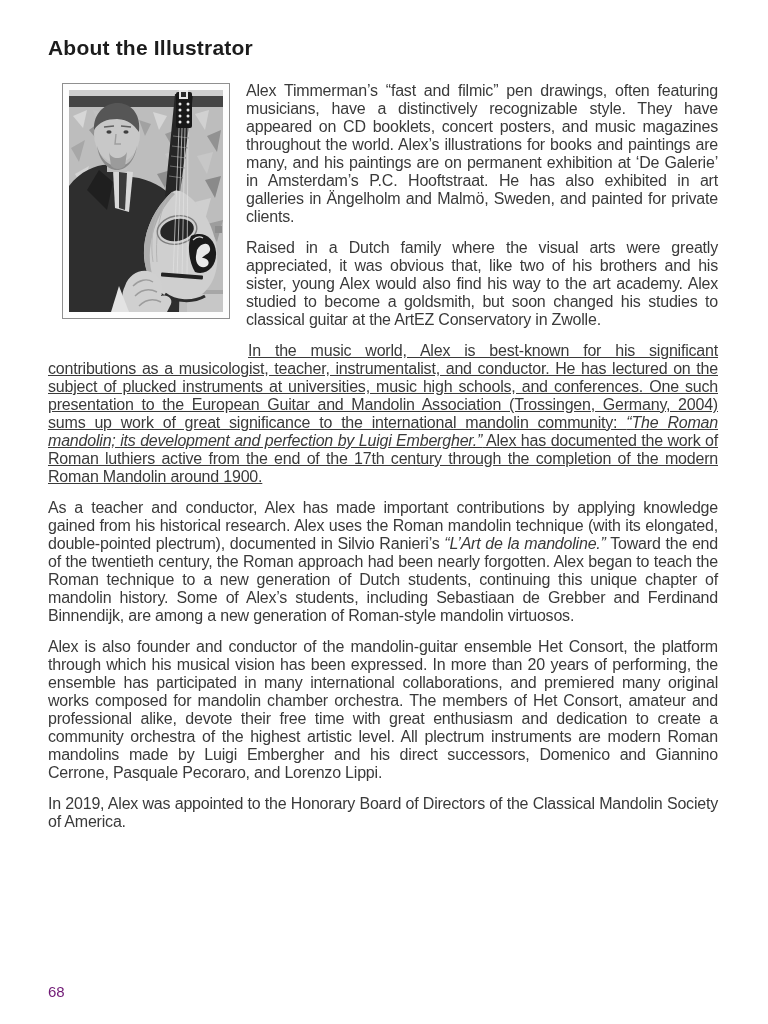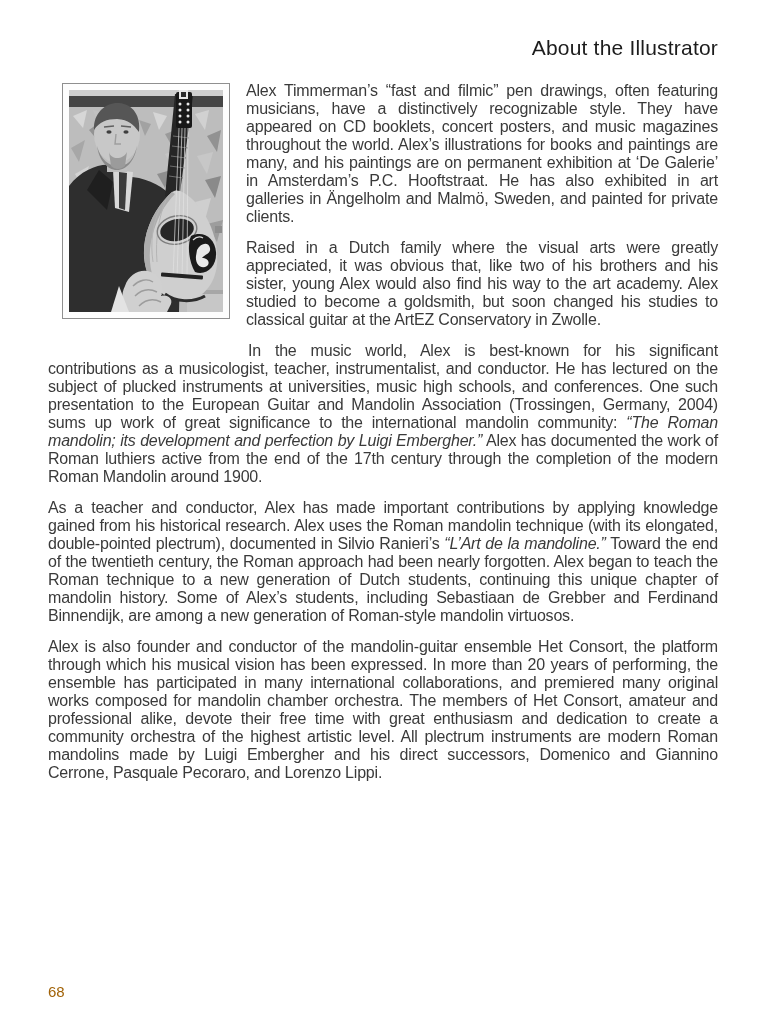--- a/index.html
+++ b/index.html
@@ -10,51 +10,51 @@
     background:#ffffff;
     font-family:"Liberation Sans", sans-serif;
     color:#3a3a3a;
     overflow:hidden;
   }
   .content{
     padding:36px 50px 0 48px;
   }
   h1.page-title{
     margin:0 0 22px 0;
-    text-align:right;
+    text-align:left;
     font-size:21px;
     line-height:24px;
-    font-weight:400;
+    font-weight:700;
     color:#1c1c1c;
     letter-spacing:0.2px;
   }
   .body-text{
     font-size:16px;
     line-height:18px;
     letter-spacing:-0.2px;
     text-align:justify;
   }
   .body-text p{margin:0 0 13px 0;}
-  .body-text p.wrap-indent{text-indent:200px;}
+  .body-text p.wrap-indent{text-indent:200px;text-decoration:underline;}
   .photo-frame{
     float:left;
     width:154px;
     box-sizing:content-box;
     padding:6px;
     border:1px solid #8f8f8f;
     background:#fdfdfd;
     margin:1px 16px 12px 14px;
   }
   .photo-frame svg{display:block;width:154px;height:222px;}
   .page-number{
     position:absolute;
     left:48px;
     top:983px;
     font-size:15px;
-    color:#a16207;
+    color:#701a75;
   }
   i{font-style:italic;}
 </style>
 </head>
 <body>
 
 <div class="page">
   <div class="content">
     <h1 class="page-title">About the Illustrator</h1>
 
@@ -144,18 +144,19 @@
           <path d="M64,196 C70,190 78,188 84,192 M66,206 C72,200 80,198 88,202 M70,216 C76,210 84,208 92,212" stroke="#9c9c9c" stroke-width="1.4" fill="none"></path>
           <path d="M50,196 L60,222 L42,222 Z" fill="#e3e3e3"></path>
         </svg>
       </div>
 
       <p><span>Alex Timmerman’s “fast and filmic” pen drawings, often featuring musicians, have a distinctively recognizable style. They have appeared on CD booklets, concert posters, and music magazines throughout the world. Alex’s illustrations for books and paintings are many, and his paintings are on permanent exhibition at ‘De Galerie’ in Amsterdam’s P.C. Hooftstraat. He has also exhibited in art galleries in Ängelholm and Malmö, Sweden, and painted for private clients.</span></p>
       <p><span>Raised in a Dutch family where the visual arts were greatly appreciated, it was obvious that, like two of his brothers and his sister, young Alex would also find his way to the art academy. Alex studied to become a goldsmith, but soon changed his studies to classical guitar at the ArtEZ Conservatory in Zwolle.</span></p>
       <p class="wrap-indent"><span>In the music world, Alex is best-known for his significant contributions as a musicologist, teacher, instrumentalist, and conductor. He has lectured on the subject of plucked instruments at universities, music high schools, and conferences. One such presentation to the European Guitar and Mandolin Association (Trossingen, Germany, 2004) sums up work of great significance to the international mandolin community: </span><i>“The Roman mandolin; its development and perfection by Luigi Embergher.”</i><span> Alex has documented the work of Roman luthiers active from the end of the 17th century through the completion of the modern Roman Mandolin around 1900.</span></p>
       <p><span>As a teacher and conductor, Alex has made important contributions by applying knowledge gained from his historical research. Alex uses the Roman mandolin technique (with its elongated, double-pointed plectrum), documented in Silvio Ranieri’s </span><i>“L’Art de la mandoline.”</i><span> Toward the end of the twentieth century, the Roman approach had been nearly forgotten. Alex began to teach the Roman technique to a new generation of Dutch students, continuing this unique chapter of mandolin history. Some of Alex’s students, including Sebastiaan de Grebber and Ferdinand Binnendijk, are among a new generation of Roman-style mandolin virtuosos.</span></p>
       <p><span>Alex is also founder and conductor of the mandolin-guitar ensemble Het Consort, the platform through which his musical vision has been expressed. In more than 20 years of performing, the ensemble has participated in many international collaborations, and premiered many original works composed for mandolin chamber orchestra. The members of Het Consort, amateur and professional alike, devote their free time with great enthusiasm and dedication to create a community orchestra of the highest artistic level. All plectrum instruments are modern Roman mandolins made by Luigi Embergher and his direct successors, Domenico and Giannino Cerrone, Pasquale Pecoraro, and Lorenzo Lippi.</span></p>
+      <p><span>In 2019, Alex was appointed to the Honorary Board of Directors of the Classical Mandolin Society of America.</span></p>
 
     </div>
   </div>
 
   <div class="page-number">68</div>
 </div>
 
 </body></html>

